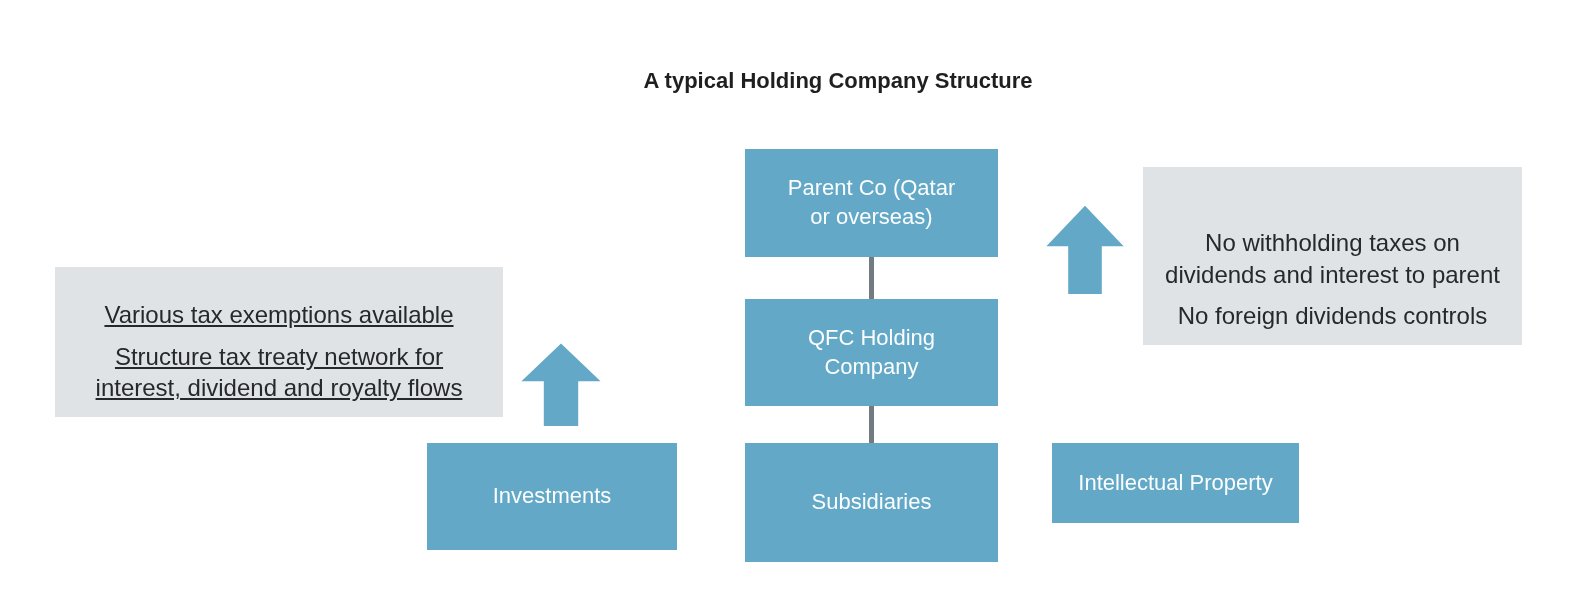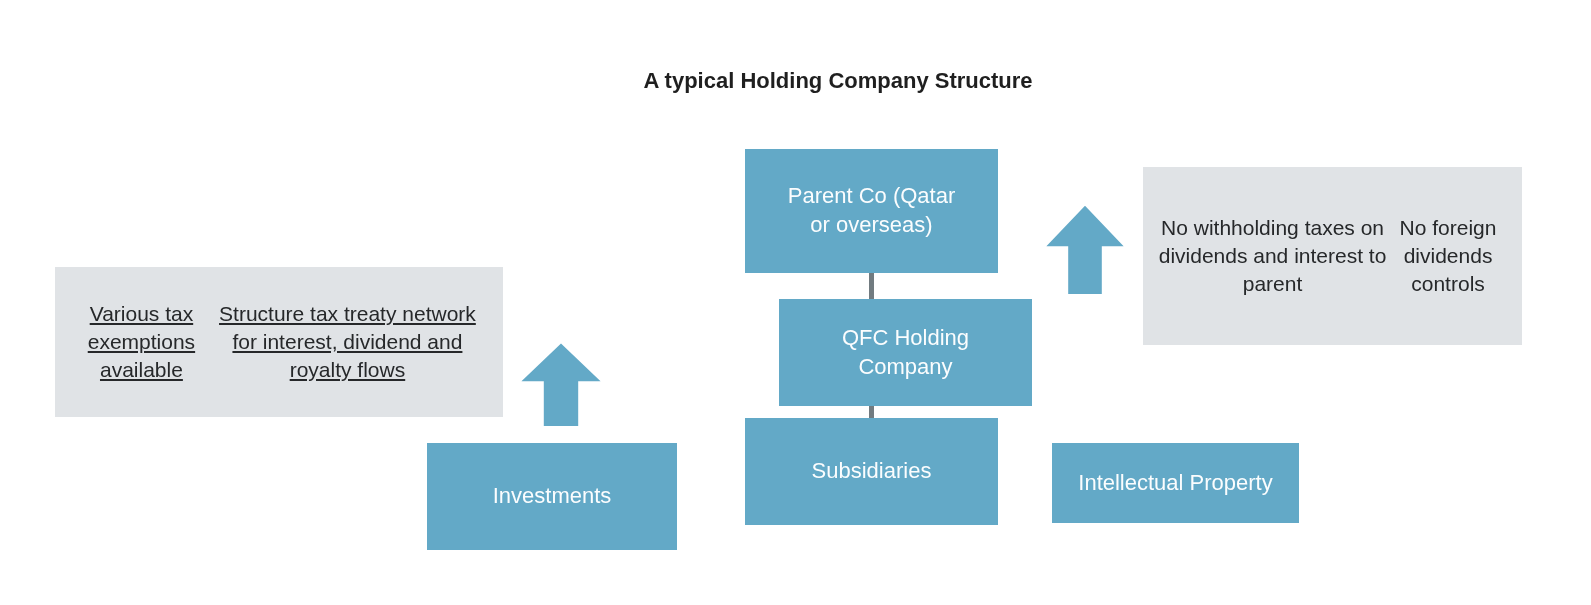--- a/index.html
+++ b/index.html
@@ -29,39 +29,39 @@
   }
   .node{
     position:absolute;
     background:var(--node-fill);
     color:var(--node-text);
     display:flex;align-items:center;justify-content:center;
     text-align:center;
     font-size:22px;line-height:1.3;
     padding:0 26px;box-sizing:border-box;
   }
-  .node-parent{left:745px;top:149px;width:253px;height:124px;padding:8px 34px;}
-  .node-qfc{left:745px;top:299px;width:253px;height:107px;padding:0 36px;margin-left:34px;}
-  .node-subsidiaries{left:745px;top:418px;width:253px;height:107px;}
+  .node-parent{left:745px;top:149px;width:253px;height:108px;padding:8px 34px;}
+  .node-qfc{left:745px;top:299px;width:253px;height:107px;padding:0 36px;}
+  .node-subsidiaries{left:745px;top:443px;width:253px;height:119px;}
   .node-investments{left:427px;top:443px;width:250px;height:107px;}
   .node-ip{left:1052px;top:443px;width:247px;height:80px;}
   .connector{
     position:absolute;
     width:5px;
     background:var(--connector);
   }
   .connector-1{left:869px;top:257px;height:42px;}
   .connector-2{left:869px;top:404px;height:39px;}
   .callout{
     position:absolute;
     background:var(--callout-fill);
     color:var(--callout-text);
-    display:flex;flex-direction:row;align-items:center;justify-content:flex-end;
+    display:flex;flex-direction:column;align-items:center;justify-content:flex-end;
     text-align:center;
-    font-size:21px;line-height:1.32;
+    font-size:24px;line-height:1.32;
     box-sizing:border-box;
   }
   .callout p{margin:5px 0;}
   .callout-left{left:55px;top:267px;width:448px;height:150px;padding:8px 18px;text-decoration:underline;}
   .callout-right{left:1143px;top:167px;width:379px;height:178px;padding:8px 14px;}
   .up-arrow{
     position:absolute;
     color:var(--arrow-fill);
   }
   .up-arrow svg{display:block;width:100%;height:100%;}

